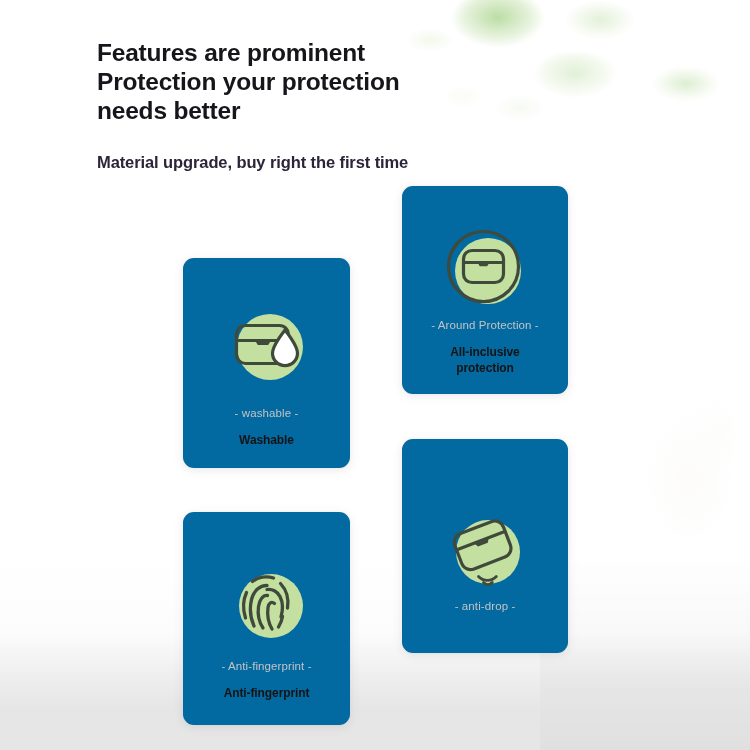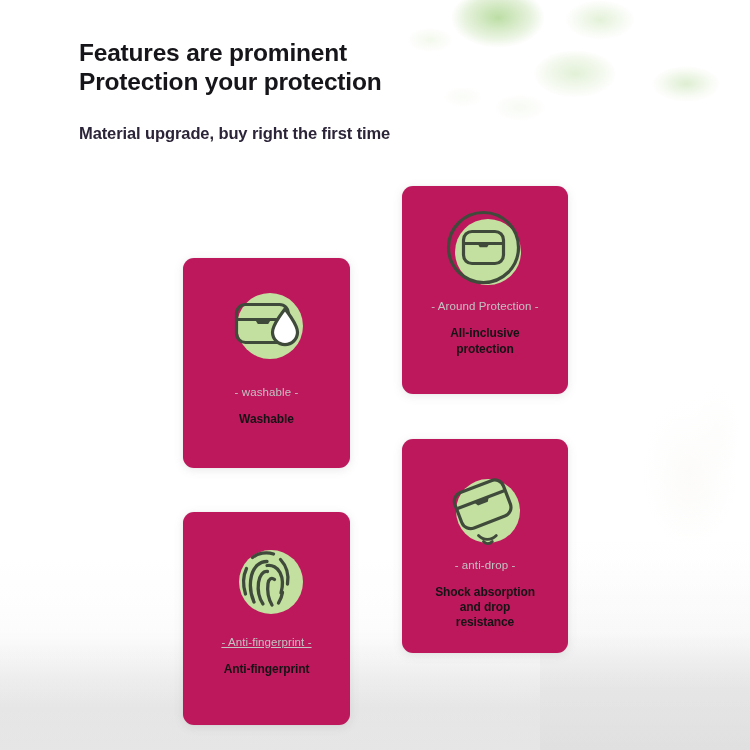--- a/index.html
+++ b/index.html
@@ -60,45 +60,46 @@
       rgba(255,255,255,.30) 0%,
       rgba(255,255,255,.78) 16%,
       rgba(255,255,255,.92) 30%,
       rgba(255,255,255,.94) 52%,
       rgba(255,255,255,.55) 74%,
       rgba(255,255,255,.15) 90%,
       rgba(255,255,255,0) 100%);
   }
 
   
-  #header { position:absolute; left:79px; top:38px; width:480px; }
+  #header { position:absolute; left:97px; top:38px; width:480px; }
   .headline {
     font-size:24.5px;
     font-weight:bold;
     line-height:29px;
     color:#16161a;
     letter-spacing:-.2px;
   }
   .subhead {
     margin-top:28px;
     font-size:16.5px;
     font-weight:bold;
     color:#2c2438;
     letter-spacing:-.1px;
   }
 
   
   .card {
     position:absolute;
-    background:#be185d;
+    background:#0369a1;
     border-radius:11px;
     box-shadow:0 2px 10px rgba(120,120,120,.16), 0 0 1px rgba(120,120,120,.22);
     display:flex;
     flex-direction:column;
     align-items:center;
+    justify-content:center;
   }
   #card-around     { left:402px; top:186px; width:166px; height:208px; }
   #card-washable   { left:183px; top:258px; width:167px; height:210px; }
   #card-antidrop   { left:402px; top:439px; width:166px; height:214px; }
   #card-fingerprint{ left:183px; top:512px; width:167px; height:213px; }
 
   .icon-wrap {
     position:relative;
     width:96px; height:96px;
     display:flex; align-items:center; justify-content:center;
@@ -112,21 +113,21 @@
 
   .tagline {
     font-size:11.5px;
     color:#c3c3c3;
     letter-spacing:.1px;
     white-space:nowrap;
   }
   #card-around      .tagline { margin-top:2px; }
   #card-washable    .tagline { margin-top:14px; }
   #card-antidrop    .tagline { margin-top:4px; }
-  #card-fingerprint .tagline { margin-top:10px;text-decoration:underline; }
+  #card-fingerprint .tagline { margin-top:10px; }
 
   .cardtitle {
     margin-top:13px;
     font-size:12px;
     font-weight:bold;
     color:#141414;
     text-align:center;
     line-height:16px;
     letter-spacing:-.1px;
     padding:0 8px;
@@ -138,20 +139,21 @@
 <body>
 
 <div id="bg-photo"></div>
 <div id="bg-surface"></div>
 <div id="bg-surface-right"></div>
 <div id="bg-veil"></div>
 
 <div id="header">
   <div class="headline">Features are prominent</div>
   <div class="headline">Protection your protection</div>
+  <div class="headline">needs better</div>
   <div class="subhead">Material upgrade, buy right the first time</div>
 </div>
 
 <div class="card" id="card-around">
   <div class="icon-wrap">
     <svg width="96" height="96" viewBox="0 0 96 96">
       <circle cx="51" cy="50" r="33" fill="#c3e0a0"></circle>
       <circle cx="46.5" cy="45.5" r="35" fill="none" stroke="#3f4a3b" stroke-width="3.2"></circle>
       <rect x="26.5" y="29.5" width="40" height="32" rx="8.5" ry="8.5" fill="none" stroke="#3f4a3b" stroke-width="3.2"></rect>
       <line x1="27.6" y1="41.5" x2="65.4" y2="41.5" stroke="#3f4a3b" stroke-width="3.2"></line>
@@ -184,23 +186,20 @@
       <g transform="rotate(-21 45 45)">
         <rect x="19.5" y="26.5" width="52" height="38" rx="9.5" ry="9.5" fill="none" stroke="#3f4a3b" stroke-width="3.2"></rect>
         <line x1="20.6" y1="40.5" x2="70.4" y2="40.5" stroke="#3f4a3b" stroke-width="3.2"></line>
         <path d="M38 40.5 L40.8 45 L51.2 45 L54 40.5 Z" fill="#3f4a3b"></path>
       </g>
       <path d="M41.5 76.5 C46.2 81.6 54.6 81.6 59.3 76.5" fill="none" stroke="#3f4a3b" stroke-width="2.8" stroke-linecap="round"></path>
       <path d="M46.5 82.5 C49.3 85.3 52.5 85.3 55.3 82.5" fill="none" stroke="#3f4a3b" stroke-width="2.8" stroke-linecap="round"></path>
     </svg>
   </div>
   <div class="tagline">- anti-drop -</div>
-  <div class="cardtitle">Shock absorption
-and drop
-resistance</div>
 </div>
 
 <div class="card" id="card-fingerprint">
   <div class="icon-wrap">
     <svg width="96" height="96" viewBox="0 0 96 96">
       <circle cx="52" cy="52" r="32" fill="#c3e0a0"></circle>
       <g fill="none" stroke="#3f4a3b" stroke-width="3.3" stroke-linecap="round">
         <path d="M44 74 C40 68 38.5 60 39.5 52.5 C40.4 45.5 44 41 48.5 41.5"></path>
         <path d="M53 75 C49.5 69 48 61 49 53.5 C49.6 49 52.5 47 55.5 49.5"></path>
         <path d="M35 72 C31.5 64 30.5 54 32.5 45.5 C34.5 37 40.5 31.5 48 31.5"></path>

